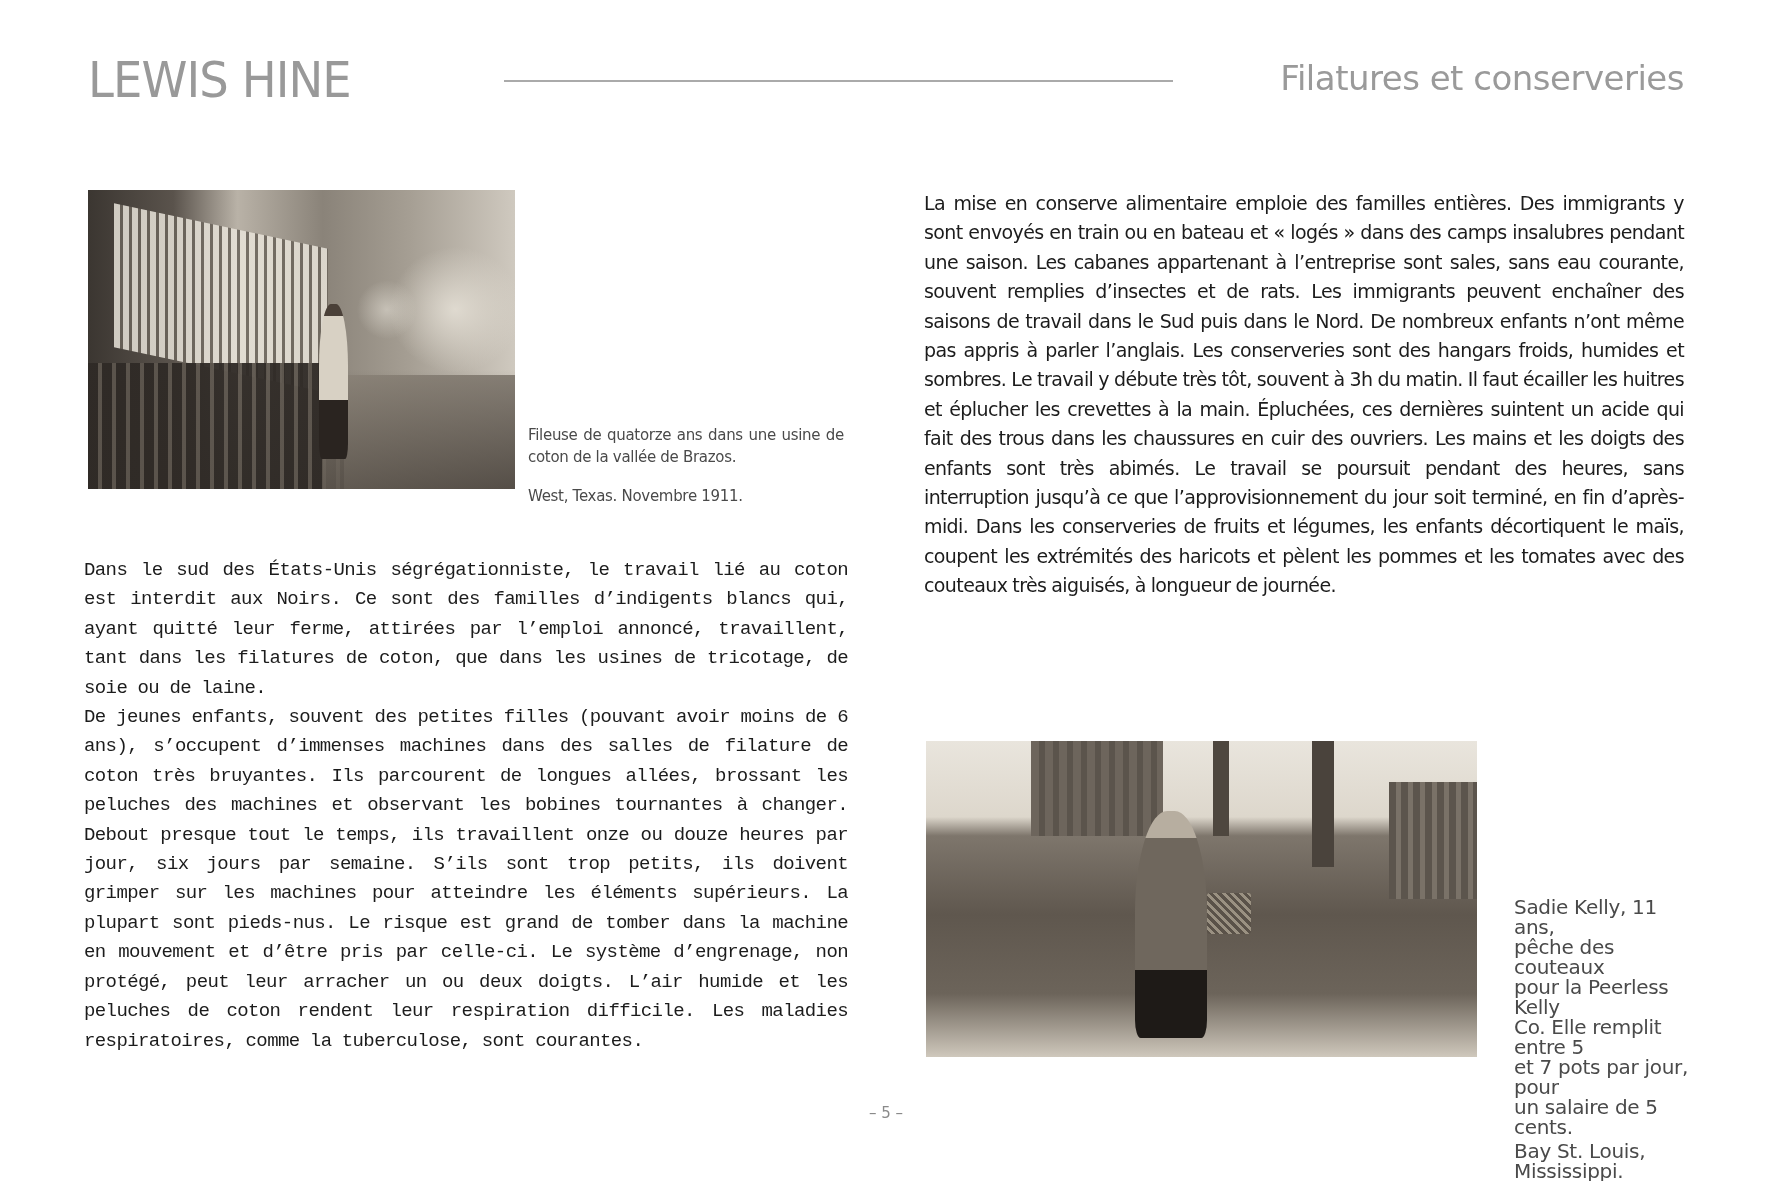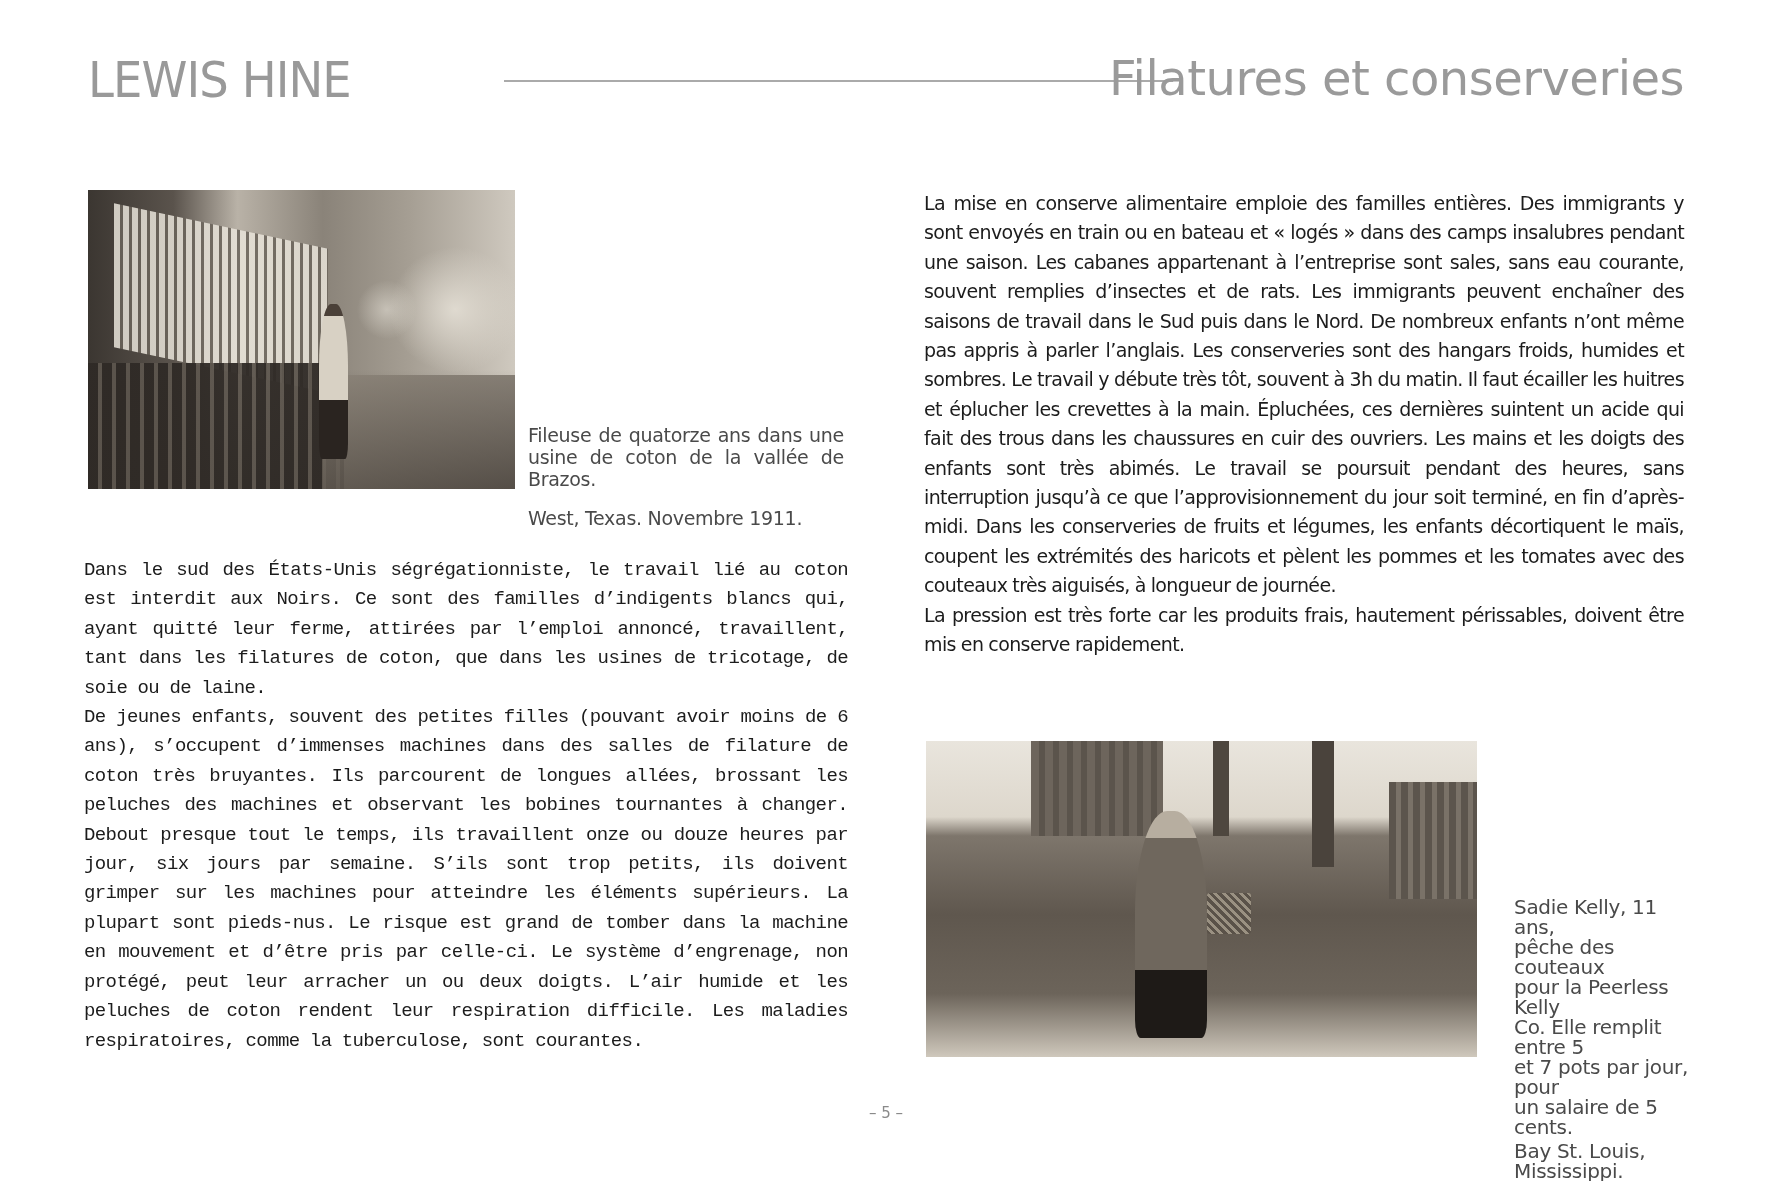--- a/index.html
+++ b/index.html
@@ -4,21 +4,21 @@
   <style>
     html, body { margin: 0; padding: 0; background: #ffffff; }
     body { width: 1772px; height: 1181px; position: relative; overflow: hidden;
            font-family: "DejaVu Sans", "Liberation Sans", sans-serif; color: #1a1a1a; }
 
     .header-title-left { position: absolute; left: 88px; top: 50px; font-size: 50px; line-height: 60px;
       color: #999999; font-weight: normal; letter-spacing: -1px; white-space: nowrap;
       font-family: "DejaVu Sans", sans-serif; transform: scaleX(0.93); transform-origin: left center; }
     .header-rule { position: absolute; left: 504px; top: 80px; width: 669px; height: 0;
       border-top: 2px solid #aaaaaa; }
-    .header-title-right { position: absolute; right: 88px; top: 50px; font-size: 48px; line-height: 56px;
+    .header-title-right { position: absolute; right: 88px; top: 50px; font-size: 34px; line-height: 56px;
       color: #9a9a9a; white-space: nowrap; letter-spacing: -0.5px;
       font-family: "DejaVu Sans", sans-serif; }
 
     .photo { position: absolute; overflow: hidden; }
     .photo-1 { left: 88px; top: 190px; width: 427px; height: 299px;
       background:
         radial-gradient(ellipse 22% 30% at 86% 40%, rgba(230,225,215,0.85), rgba(230,225,215,0) 70%),
         radial-gradient(ellipse 10% 14% at 70% 40%, rgba(215,210,200,0.7), rgba(215,210,200,0) 70%),
         linear-gradient(180deg, rgba(40,36,32,0.0) 0%, rgba(40,36,32,0.0) 60%, rgba(55,50,45,0.6) 100%),
         linear-gradient(90deg, #3b3631 0%, #5a534c 20%, #b9b2a7 35%, #8a8379 55%, #a59e93 75%, #cfc9bf 100%);
@@ -44,21 +44,21 @@
       background: repeating-linear-gradient(90deg, #5c554d 0 7px, #7a7268 7px 12px); }
     .photo-2 .tree { position: absolute; left: 52%; top: 0; width: 3%; height: 30%; background: #4e473f; }
     .photo-2 .tree-2 { position: absolute; left: 70%; top: 0; width: 4%; height: 40%; background: #4a433c; }
     .photo-2 .child { position: absolute; left: 38%; top: 22%; width: 13%; height: 72%;
       background: linear-gradient(180deg, #b7aea0 0 12%, #6f675d 12% 70%, #1e1a17 70% 100%);
       border-radius: 45% 45% 8% 8%; }
     .photo-2 .basket { position: absolute; left: 51%; top: 48%; width: 8%; height: 13%;
       background: repeating-linear-gradient(45deg, #5a5249 0 3px, #9a9182 3px 6px); border-radius: 3px; }
 
     .caption { position: absolute; color: #4a4a4a; font-family: "DejaVu Sans", sans-serif; }
-    .caption-1 { left: 528px; top: 424px; width: 316px; font-size: 19px; line-height: 22px; }
+    .caption-1 { left: 528px; top: 424px; width: 316px; font-size: 15px; line-height: 22px; }
     .caption-1 .desc { text-align: justify; text-align-last: left; letter-spacing: -0.3px; }
     .caption-1 .place { margin-top: 17px; letter-spacing: -0.3px; }
     .caption-2 { left: 1514px; top: 897px; width: 180px; font-size: 20px; line-height: 20px; letter-spacing: -0.3px; }
     .caption-2 .place { margin-top: 4px; }
 
     .body-text { position: absolute; font-size: 19px; line-height: 29.4px; color: #1c1c1c;
       text-align: justify; hyphens: manual; letter-spacing: -0.6px; word-spacing: -0.5px;
       font-family: "DejaVu Sans", sans-serif; }
     .body-text p { margin: 0; }
     .body-left { left: 84px; top: 556px; width: 764px; font-family: Liberation Mono, monospace; }
@@ -85,21 +85,20 @@
   <div class="place">West, Texas. Novembre 1911.</div>
 </div>
 
 <div class="body-text body-left">
   <p>Dans le sud des États-Unis ségrégationniste, le travail lié au coton est interdit aux Noirs. Ce sont des familles d’indigents blancs qui, ayant quitté leur ferme, attirées par l’emploi annoncé, travaillent, tant dans les filatures de coton, que dans les usines de tricotage, de soie ou de laine.</p>
   <p>De jeunes enfants, souvent des petites filles (pouvant avoir moins de 6 ans), s’occupent d’immenses machines dans des salles de filature de coton très bruyantes. Ils parcourent de longues allées, brossant les peluches des machines et observant les bobines tournantes à changer. Debout presque tout le temps, ils travaillent onze ou douze heures par jour, six jours par semaine. S’ils sont trop petits, ils doivent grimper sur les machines pour atteindre les éléments supérieurs. La plupart sont pieds-nus. Le risque est grand de tomber dans la machine en mouvement et d’être pris par celle-ci. Le système d’en­grenage, non protégé, peut leur arracher un ou deux doigts. L’air humide et les peluches de coton rendent leur respiration difficile. Les maladies respiratoires, comme la tuberculose, sont courantes.</p>
 </div>
 
 <div class="body-text body-right">
   <p>La mise en conserve alimentaire emploie des familles entières. Des immigrants y sont envoyés en train ou en bateau et « logés » dans des camps insalubres pendant une saison. Les cabanes appartenant à l’en­treprise sont sales, sans eau courante, souvent remplies d’insectes et de rats. Les immigrants peuvent enchaîner des saisons de travail dans le Sud puis dans le Nord. De nombreux enfants n’ont même pas appris à parler l’anglais. Les conserveries sont des hangars froids, humides et sombres. Le travail y débute très tôt, souvent à 3h du matin. Il faut écailler les huitres et éplucher les crevettes à la main. Épluchées, ces dernières suintent un acide qui fait des trous dans les chaussures en cuir des ouvriers. Les mains et les doigts des enfants sont très abimés. Le travail se poursuit pendant des heures, sans interruption jusqu’à ce que l’approvisionnement du jour soit terminé, en fin d’après-midi. Dans les conserveries de fruits et légumes, les enfants décortiquent le maïs, coupent les extrémités des haricots et pèlent les pommes et les tomates avec des couteaux très aiguisés, à longueur de journée.</p>
-  <p>La pression est très forte car les produits frais, hautement périssables, doivent être mis en conserve rapidement.</p>
 </div>
 
 <div class="photo photo-2">
   <div class="shed"></div>
   <div class="tree"></div>
   <div class="tree-2"></div>
   <div class="shed-right"></div>
   <div class="child"></div>
   <div class="basket"></div>
 </div>

